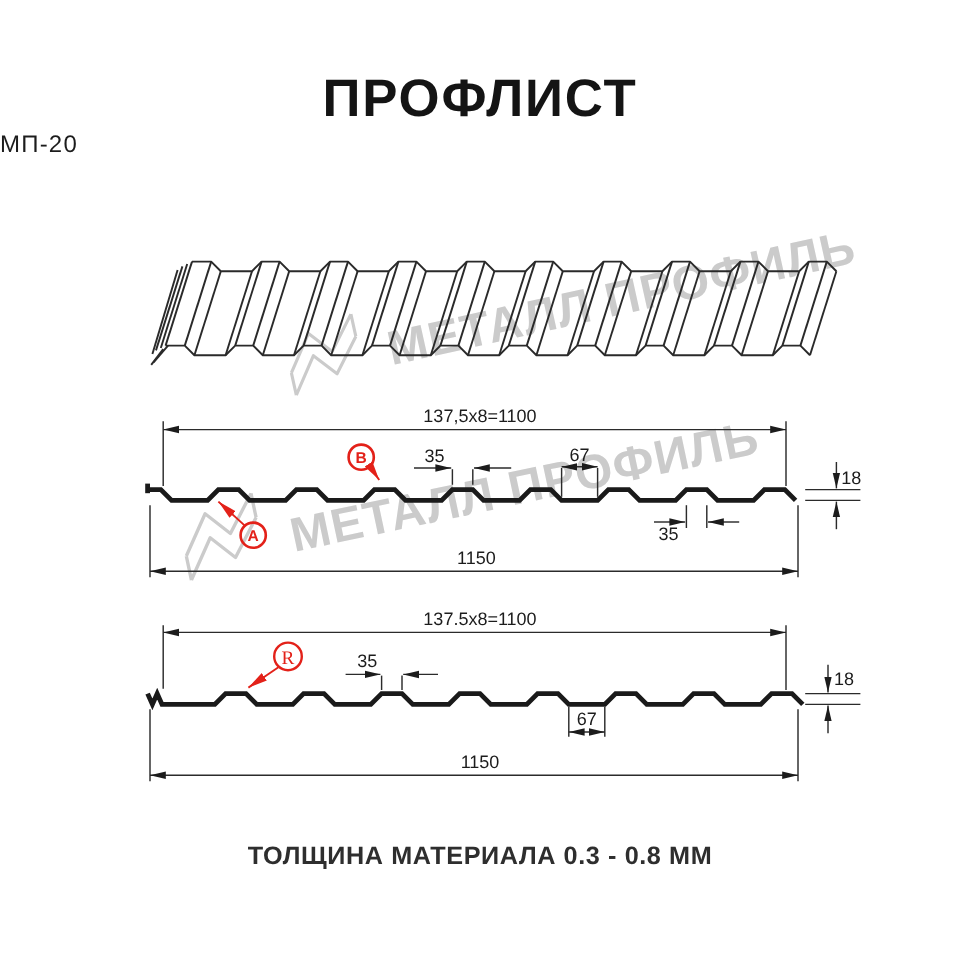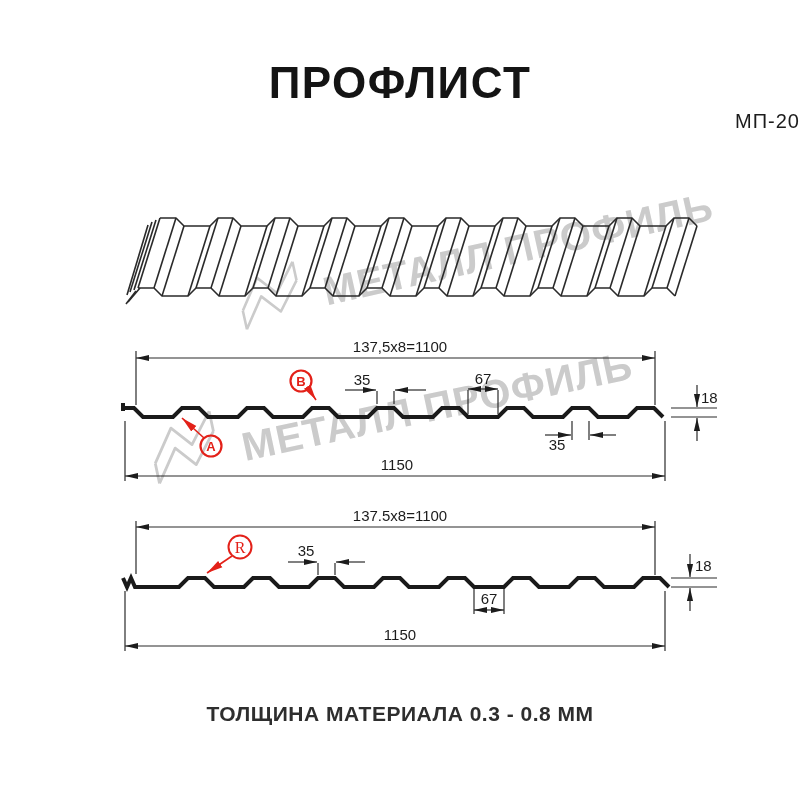--- a/index.html
+++ b/index.html
@@ -1,20 +1,20 @@
 <!DOCTYPE html>
 <html><head>
 <meta charset="utf-8">
 <style>
   html,body{margin:0;padding:0;background:#ffffff;}
   .page{position:relative;width:800px;height:800px;background:#fff;overflow:hidden;
         font-family:"Liberation Sans","DejaVu Sans",sans-serif;}
   .title{position:absolute;left:0;top:58px;width:800px;text-align:center;
          font-size:44px;font-weight:700;letter-spacing:1.5px;color:#141414;}
-  .subtitle{position:absolute;left:0;top:110px;width:800px;text-align:right;
+  .subtitle{position:absolute;left:0;top:110px;width:800px;text-align:left;
          font-size:20px;font-weight:500;letter-spacing:1px;color:#1c1c1c;}
   .footer-note{position:absolute;left:0;top:702px;width:800px;text-align:center;
          font-size:21px;font-weight:600;letter-spacing:0.5px;color:#2e2e2e;}
   .watermark{position:absolute;display:flex;align-items:flex-end;gap:10px;
          transform-origin:0 50%;pointer-events:none;white-space:nowrap;}
   .watermark .wm-text{font-size:40px;font-weight:700;letter-spacing:1px;color:#cbcbcb;}
   #wm1{left:236px;top:272px;transform:rotate(-12.5deg);}
   #wm2{left:148px;top:420px;transform:rotate(-12deg);}
   svg.main{position:absolute;left:0;top:0;}
   text{fill:#1c1c1c;font-family:"Liberation Sans","DejaVu Sans",sans-serif;font-size:15px;}

